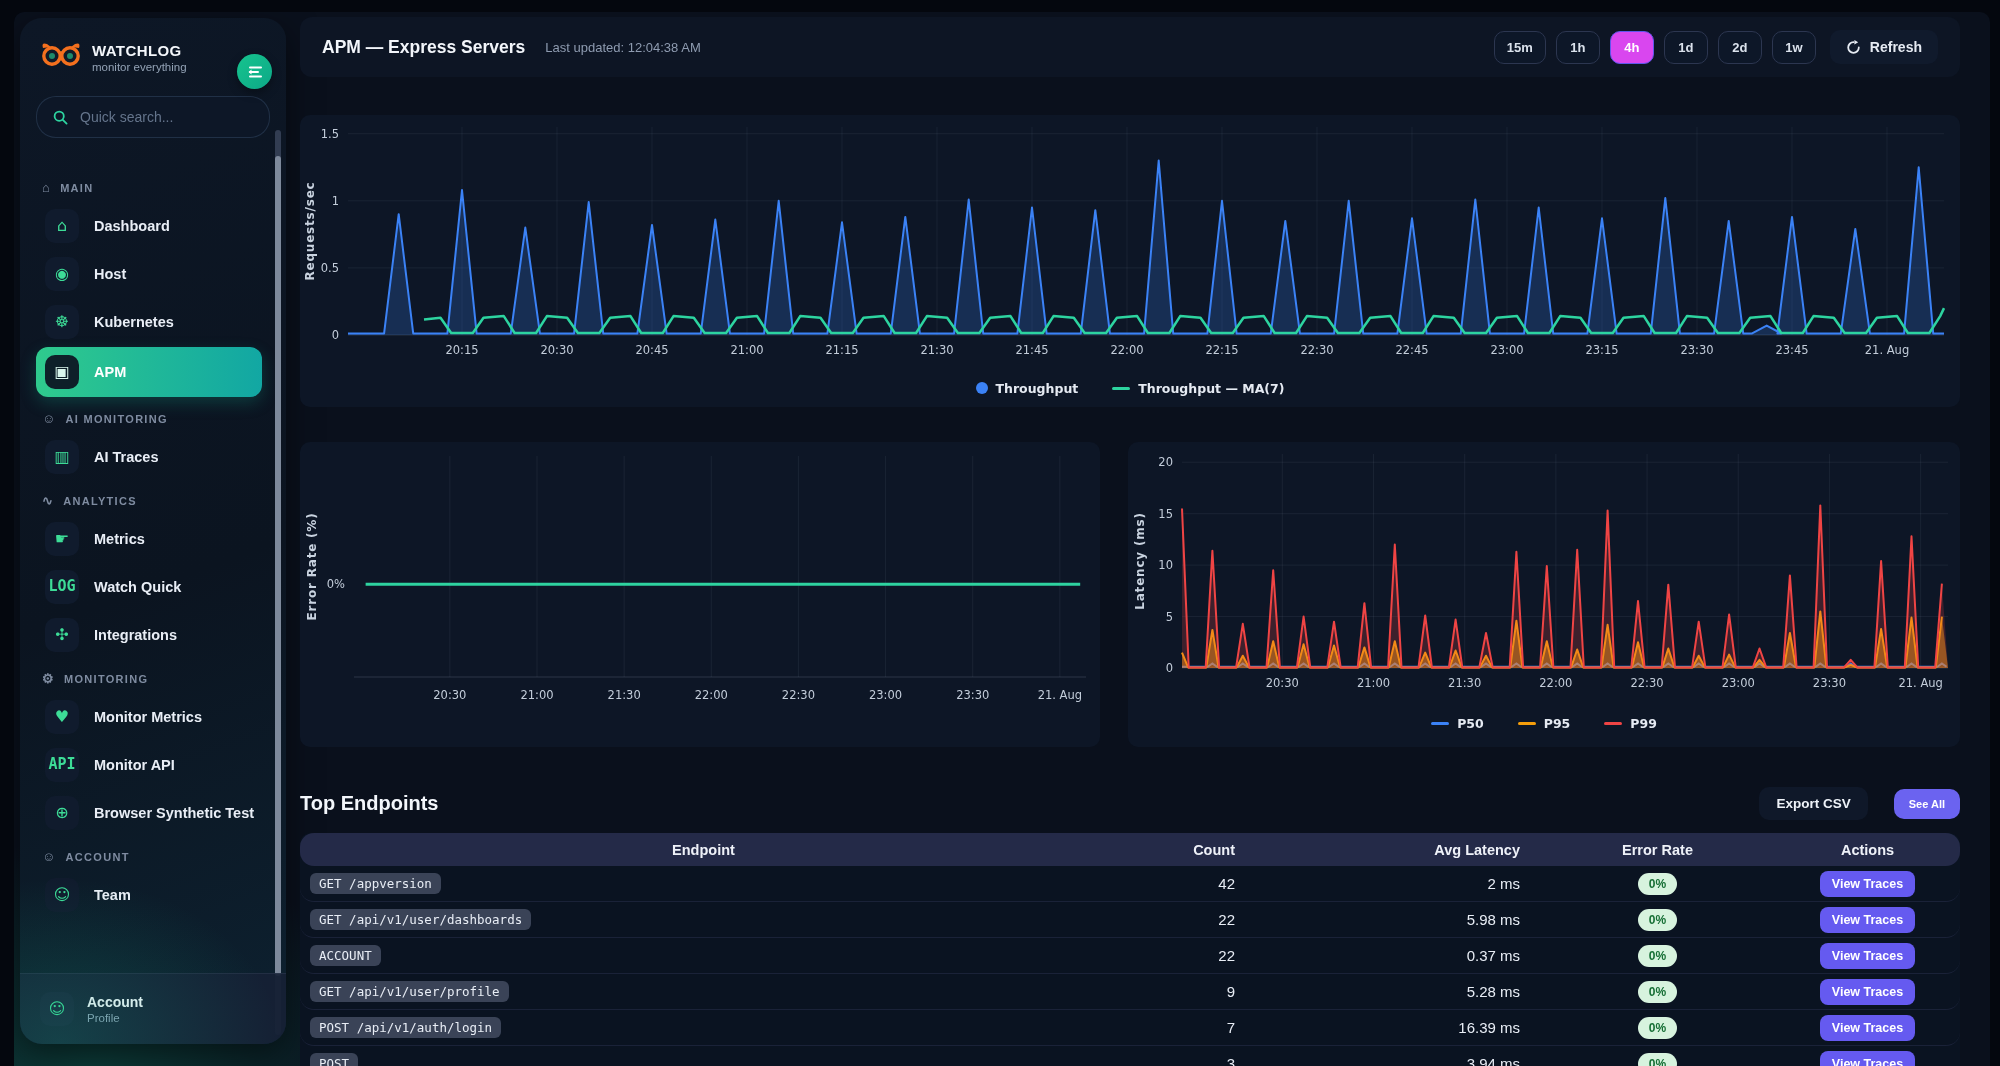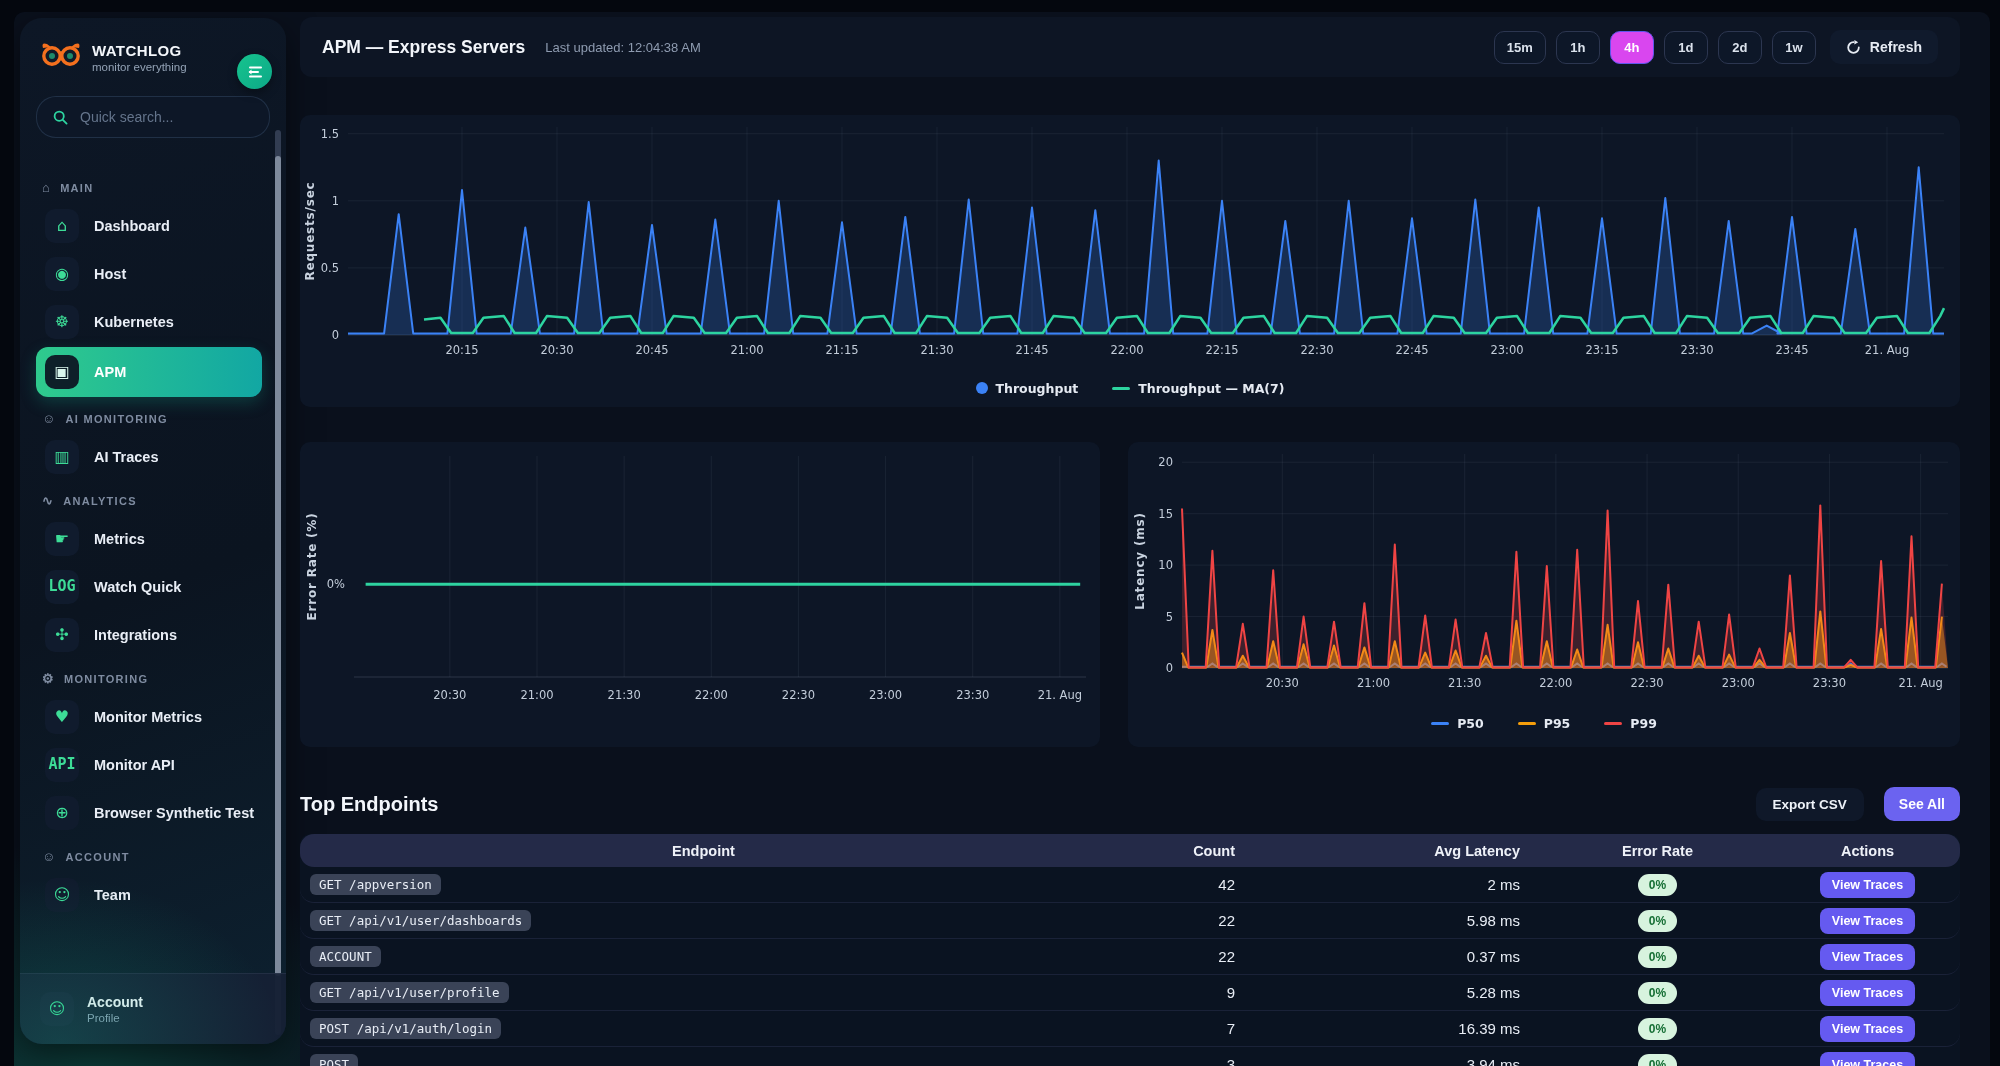--- a/index.html
+++ b/index.html
@@ -69,22 +69,22 @@
   .legend{display:flex;justify-content:center;align-items:center;gap:34px;height:34px;}
   .legend .item{display:flex;align-items:center;gap:8px;font-size:12.5px;font-weight:700;color:#e5eaf2;
     font-family:"DejaVu Sans",sans-serif;}
   .legend .dot{width:12px;height:12px;border-radius:50%;}
   .legend .dash{width:18px;height:3px;border-radius:2px;}
 
   .endpoints-head{margin-top:40px;display:flex;align-items:center;}
   .endpoints-title{font-size:20px;font-weight:800;color:#f3f6fb;}
   .export-btn{margin-left:auto;background:#0f1829;border:none;border-radius:10px;padding:9px 17px;color:#eef2f8;
     font-size:13.5px;font-weight:600;cursor:pointer;font-family:"Liberation Sans",sans-serif;}
-  .seeall-btn{margin-left:20px;background:#6b63f0;border:none;border-radius:10px;padding:9px 15px;color:#fff;
-    font-size:14px;font-weight:600;cursor:pointer;font-family:"Liberation Sans",sans-serif;}
+  .seeall-btn{margin-left:26px;background:#6b63f0;border:none;border-radius:10px;padding:9px 15px;color:#fff;
+    font-size:11px;font-weight:600;cursor:pointer;font-family:"Liberation Sans",sans-serif;}
   .table{margin-top:13px;border-radius:10px 10px 0 0;overflow:hidden;background:#0a1321;}
   .trow{display:grid;grid-template-columns:minmax(0,1fr) 150px 285px 235px 185px;align-items:center;border-radius:14px;}
   .thead{background:#242a48;height:33px;}
   .thead .cell{font-size:14.5px;font-weight:700;color:#eef1f8;}
   .tbody-row{height:35px;border-bottom:1px solid #1a2238;}
   .cell{padding:0 8px;}
   .c-endpoint{text-align:left;padding-left:10px;}
   .thead .c-endpoint{text-align:center;}
   .c-count,.c-latency{text-align:right;padding-right:20px;font-size:15px;color:#e8edf5;}
   .thead .c-count,.thead .c-latency{padding-right:20px;}

